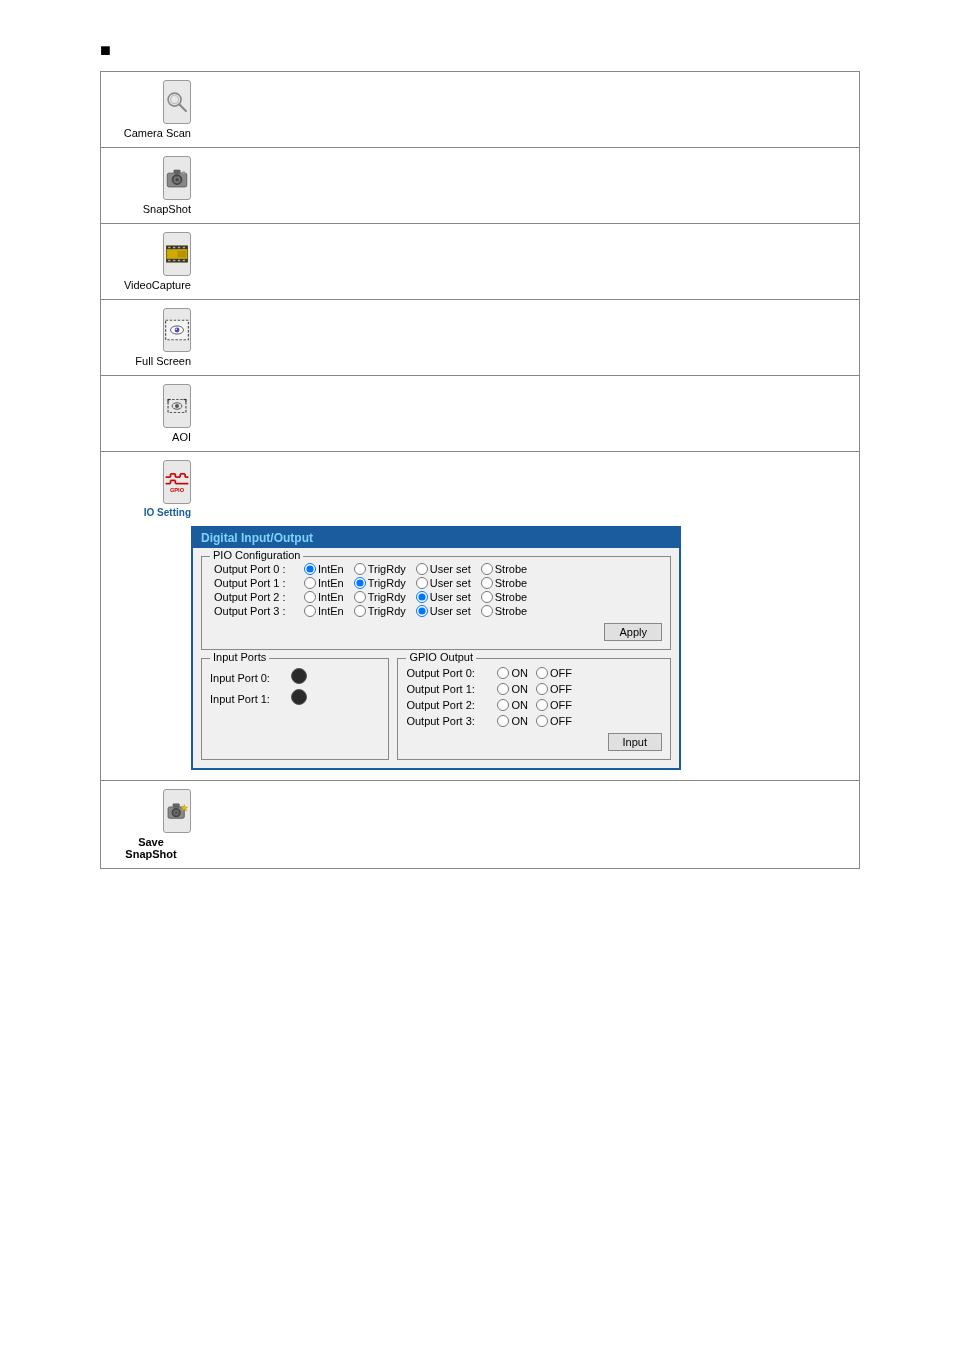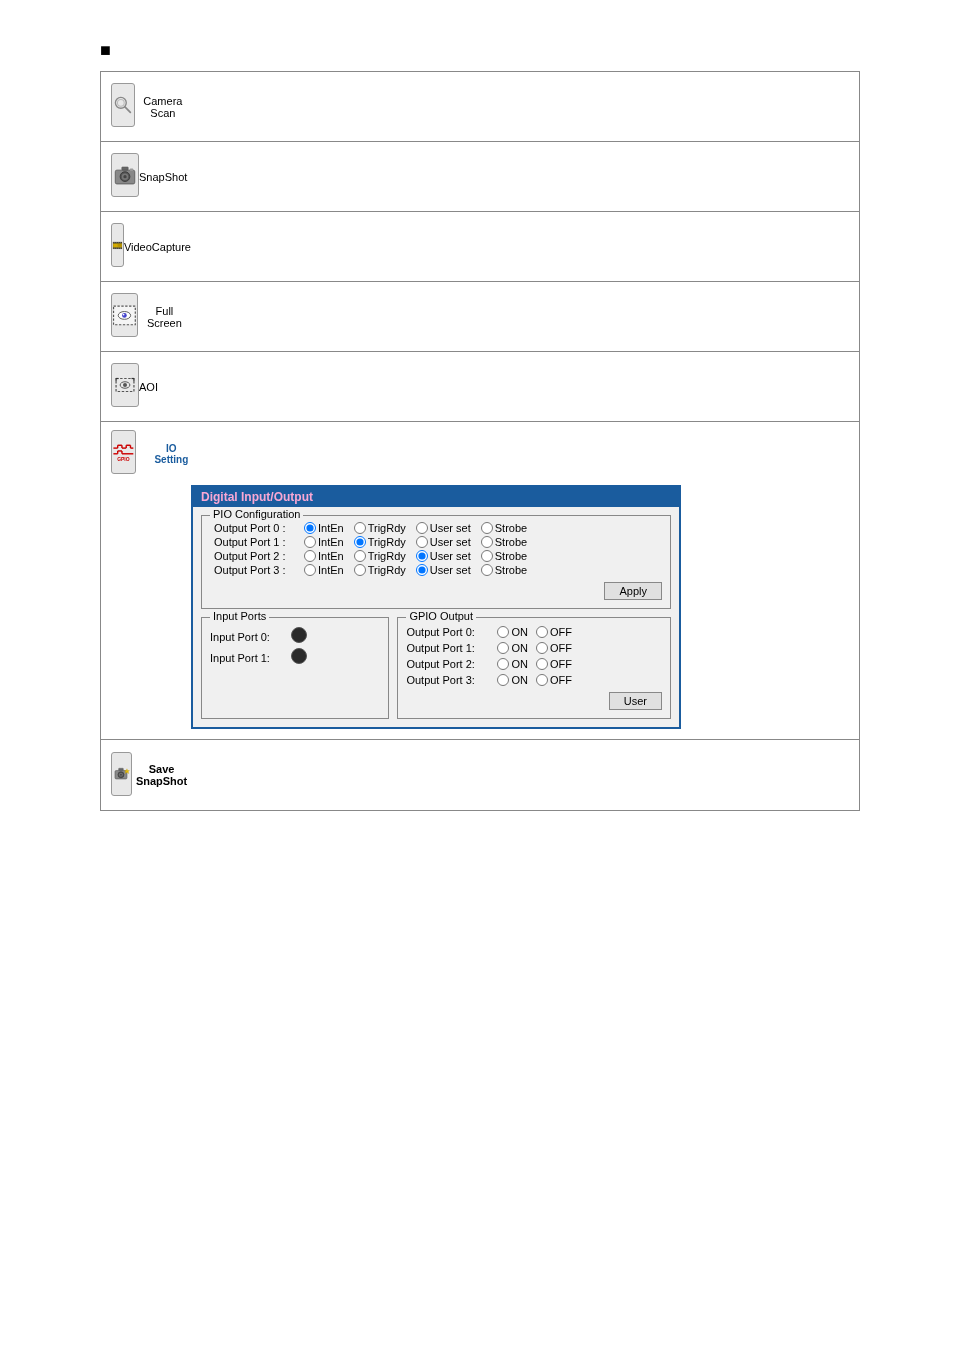--- a/index.html
+++ b/index.html
@@ -28,22 +28,22 @@
       align-items: center;
       padding: 8px 10px;
       min-height: 70px;
     }
     .menu-row:last-child {
       border-bottom: none;
       font-weight: bold;
     }
     .menu-item {
       display: flex;
-      flex-direction: row;
-      align-items: center;
+      flex-direction: column;
+      align-items: flex-end;
       width: 80px;
       cursor: pointer;
     }
     .menu-icon {
       width: 28px;
       height: 44px;
       display: flex;
       align-items: center;
       justify-content: center;
       border: 1px solid #999;
@@ -77,21 +77,21 @@
     
     .dio-dialog {
       border: 2px solid #1a5c9e;
       width: 490px;
       background: #f0f0f0;
       font-size: 11px;
       margin-left: 80px;
     }
     .dio-title-bar {
       background: #1a5c9e;
-      color: #f9a8d4;
+      color: #7dd3fc;
       padding: 3px 8px;
       font-size: 12px;
       font-weight: bold;
     }
     .dio-body {
       padding: 8px;
     }
     .group-box {
       border: 1px solid #888;
       margin-bottom: 8px;
@@ -519,21 +519,21 @@
                         <span>ON</span>
                       </label>
                     <label class="radio-item">
                         <input type="radio" name="out3" style=""> 
                         <span>OFF</span>
                       </label>
                   </div>
                 </div>
 
                 <div class="exit-row">
-                  <button class="btn-exit">User</button>
+                  <button class="btn-exit">Input</button>
                 </div>
               </div>
 
             </div>
           </div>
         </div>
       </div>
     </div>
 
     <div class="menu-row">

